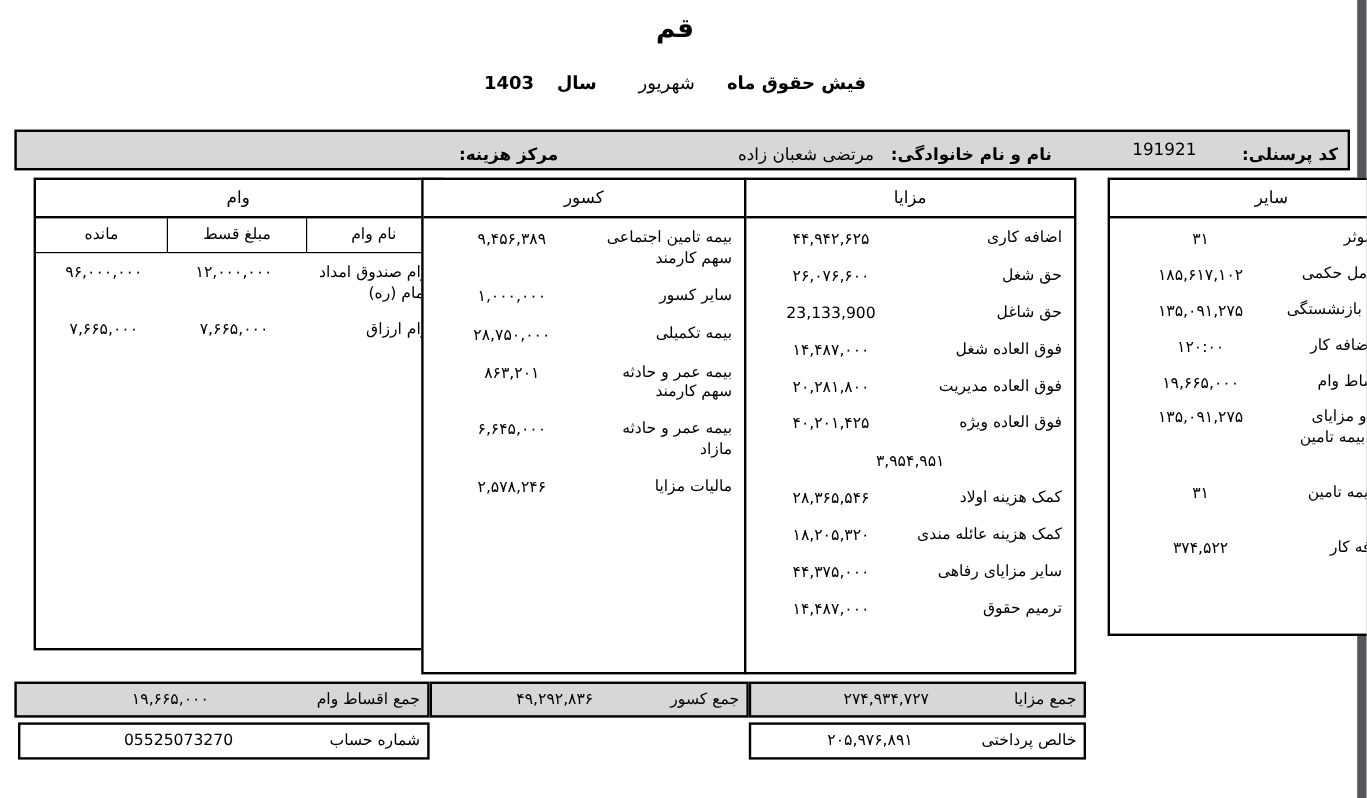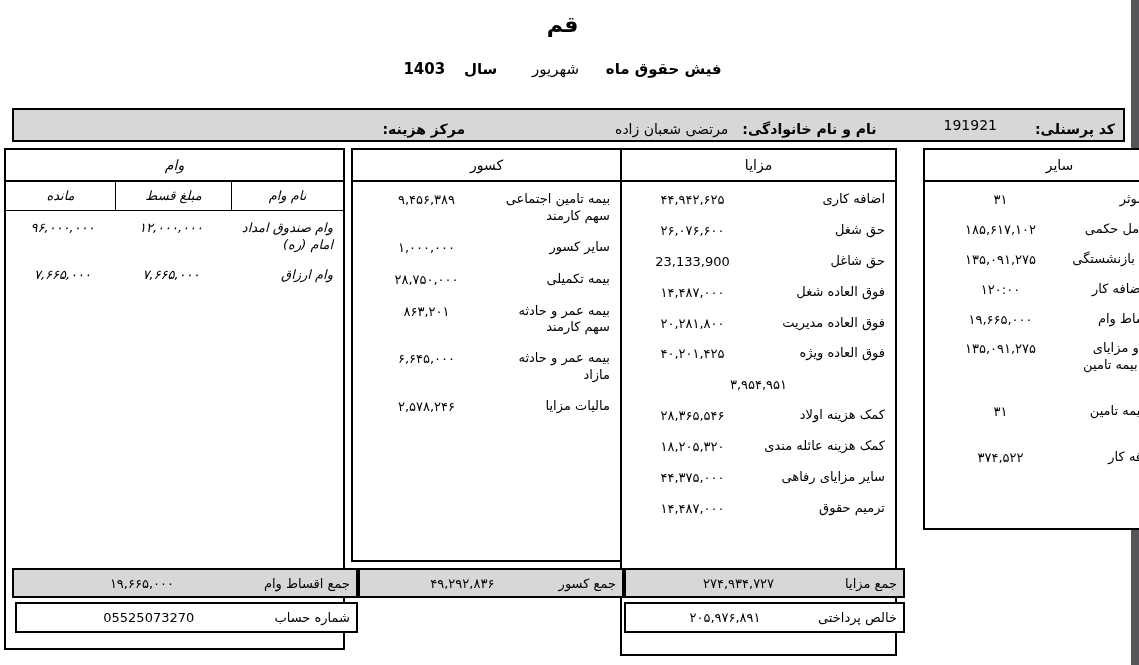--- a/index.html
+++ b/index.html
@@ -20,23 +20,23 @@
 
   .idbar { position:absolute; left:12px; top:108px; width:1113px; height:34px;
     background:#d7d7d7; border:2px solid #000; direction:rtl;
     display:flex; align-items:center; font-size:14px; padding:0 8px; white-space:nowrap; }
   .idbar .lbl { font-weight:bold;margin-top:7px; }
   .idbar .code { margin:0 38px 0 67px; direction:ltr; unicode-bidi:isolate; }
   .idbar .fullname { margin:8px 14px 0 0; }
   .idbar .cost { margin-right:150px; }
 
   .colbox { position:absolute; top:148px; background:#fff; border:2px solid #000; }
-  #col-loans      { left:4px;  width:341px; height:502px;font-style:italic; }
+  #col-loans      { left:28px;  width:341px; height:394px; }
   #col-deductions { left:351px; width:271px; height:414px; }
-  #col-benefits   { left:620px; width:277px; height:508px; }
+  #col-benefits   { left:620px; width:277px; height:414px; }
   #col-other      { left:895px; width:273px; height:382px;margin-left:28px; }
   .colhead { height:32px; line-height:30px; text-align:center; font-size:14px;
     border-bottom:2px solid #000; }
 
   .rows { padding:9px 10px; display:flex; flex-direction:column; direction:rtl; font-size:13px; }
   #col-deductions .rows { gap:14px; }
   #col-benefits .rows   { gap:13px; }
   #col-other .rows      { gap:12px; }
   .r { display:flex; align-items:flex-start; line-height:1.3; }
   .r .lbl { }

